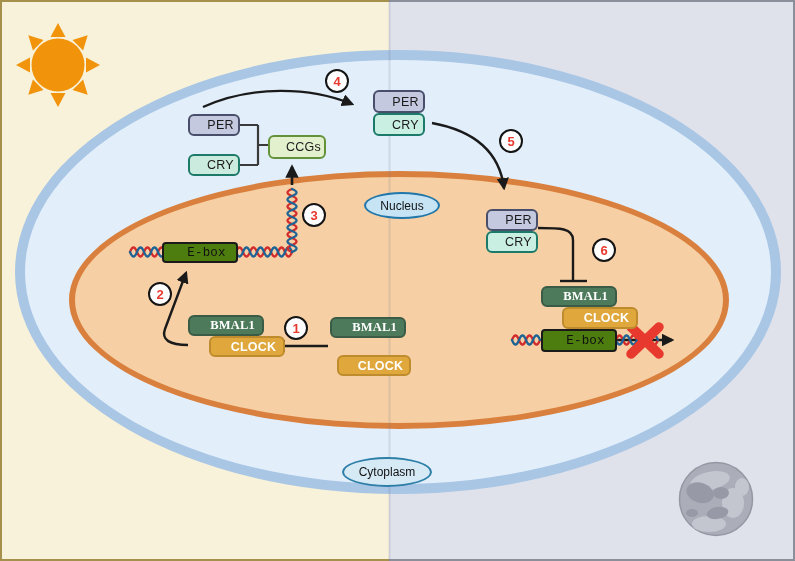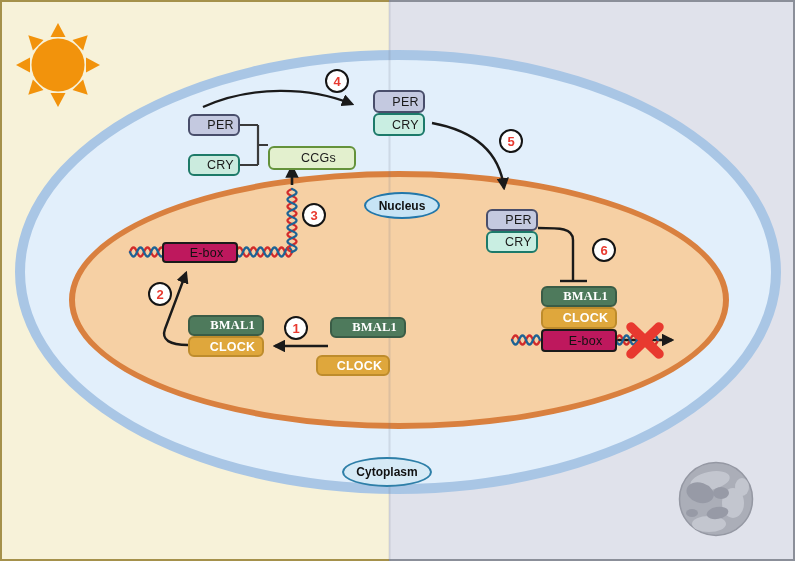--- a/index.html
+++ b/index.html
@@ -14,24 +14,24 @@
   .overlay{position:absolute;left:0;top:0;width:795px;height:561px;}
   .pbox{position:absolute;box-sizing:border-box;border-radius:6px;border:2px solid #444;
         display:flex;align-items:center;justify-content:center;
         font-size:12.5px;color:#1a1a1a;letter-spacing:.2px;padding-left:13px;}
   .per{background:#C4C9E0;border-color:#494E6B;}
   .cry{background:#CBEBDE;border-color:#1E7A68;}
   .cry2{background:#C9EEE2;border-color:#1C7A6A;}
   .ccgs{background:#E3F0CE;border-color:#64923B;}
   .ccgs{border-color:#64923B;}
   .bmal1{background:#4E7A5C;border-color:#3A5C46;color:#fff;font-weight:bold;font-family:Liberation Serif, serif;}
-  .clock{background:#DFA73C;border-color:#BE8C2C;color:#fff;font-weight:bold;}
-  .ebox{background:#be185d;border-color:#1a1a1a;color:#111;}
+  .clock{background:#DFA73C;border-color:#BE8C2C;color:#fff;font-weight:bold;margin-left:21px;}
+  .ebox{background:#4d7c0f;border-color:#1a1a1a;color:#111;font-family:Liberation Mono, monospace;}
   .oval{position:absolute;box-sizing:border-box;border-radius:50%;
-        display:flex;align-items:center;justify-content:center;font-weight:bold;font-size:12px;color:#111;}
+        display:flex;align-items:center;justify-content:center;font-weight:normal;font-size:12px;color:#111;}
   .nucleus-label{background:#C7E4F5;border:2.5px solid #2277AA;}
   .cyto-label{background:#D6EAF6;border:2.5px solid #2E7FA8;}
   .stepnum{position:absolute;width:24px;height:24px;border-radius:50%;background:#fff;
         border:2.5px solid #141414;box-sizing:border-box;display:flex;align-items:center;justify-content:center;
         font-size:13px;font-weight:bold;color:#E8392F;}
 </style>
 </head>
 <body>
 
 <div class="stage">
@@ -127,21 +127,21 @@
       <line x1="631" y1="327" x2="659" y2="354"></line>
       <line x1="659" y1="327" x2="631" y2="354"></line>
     </g>
   </svg>
 
   <div class="oval nucleus-label" style="left:364px;top:192px;width:76px;height:27px;">Nucleus</div>
   <div class="oval cyto-label" style="left:342px;top:457px;width:90px;height:30px;">Cytoplasm</div>
 
   <div class="pbox per" style="left:188px;top:114px;width:52px;height:22px;">PER</div>
   <div class="pbox cry" style="left:188px;top:154px;width:52px;height:22px;">CRY</div>
-  <div class="pbox ccgs" style="left:268px;top:146px;width:88px;height:24px;">CCGs</div>
+  <div class="pbox ccgs" style="left:268px;top:135px;width:58px;height:24px;">CCGs</div>
 
   <div class="pbox per" style="left:373px;top:90px;width:52px;height:23px;">PER</div>
   <div class="pbox cry2" style="left:373px;top:113px;width:52px;height:23px;">CRY</div>
 
   <div class="pbox per" style="left:486px;top:209px;width:52px;height:22px;">PER</div>
   <div class="pbox cry2" style="left:486px;top:231px;width:52px;height:22px;">CRY</div>
 
   <div class="pbox bmal1" style="left:188px;top:315px;width:76px;height:21px;">BMAL1</div>
   <div class="pbox clock" style="left:188px;top:336px;width:76px;height:21px;">CLOCK</div>
 

